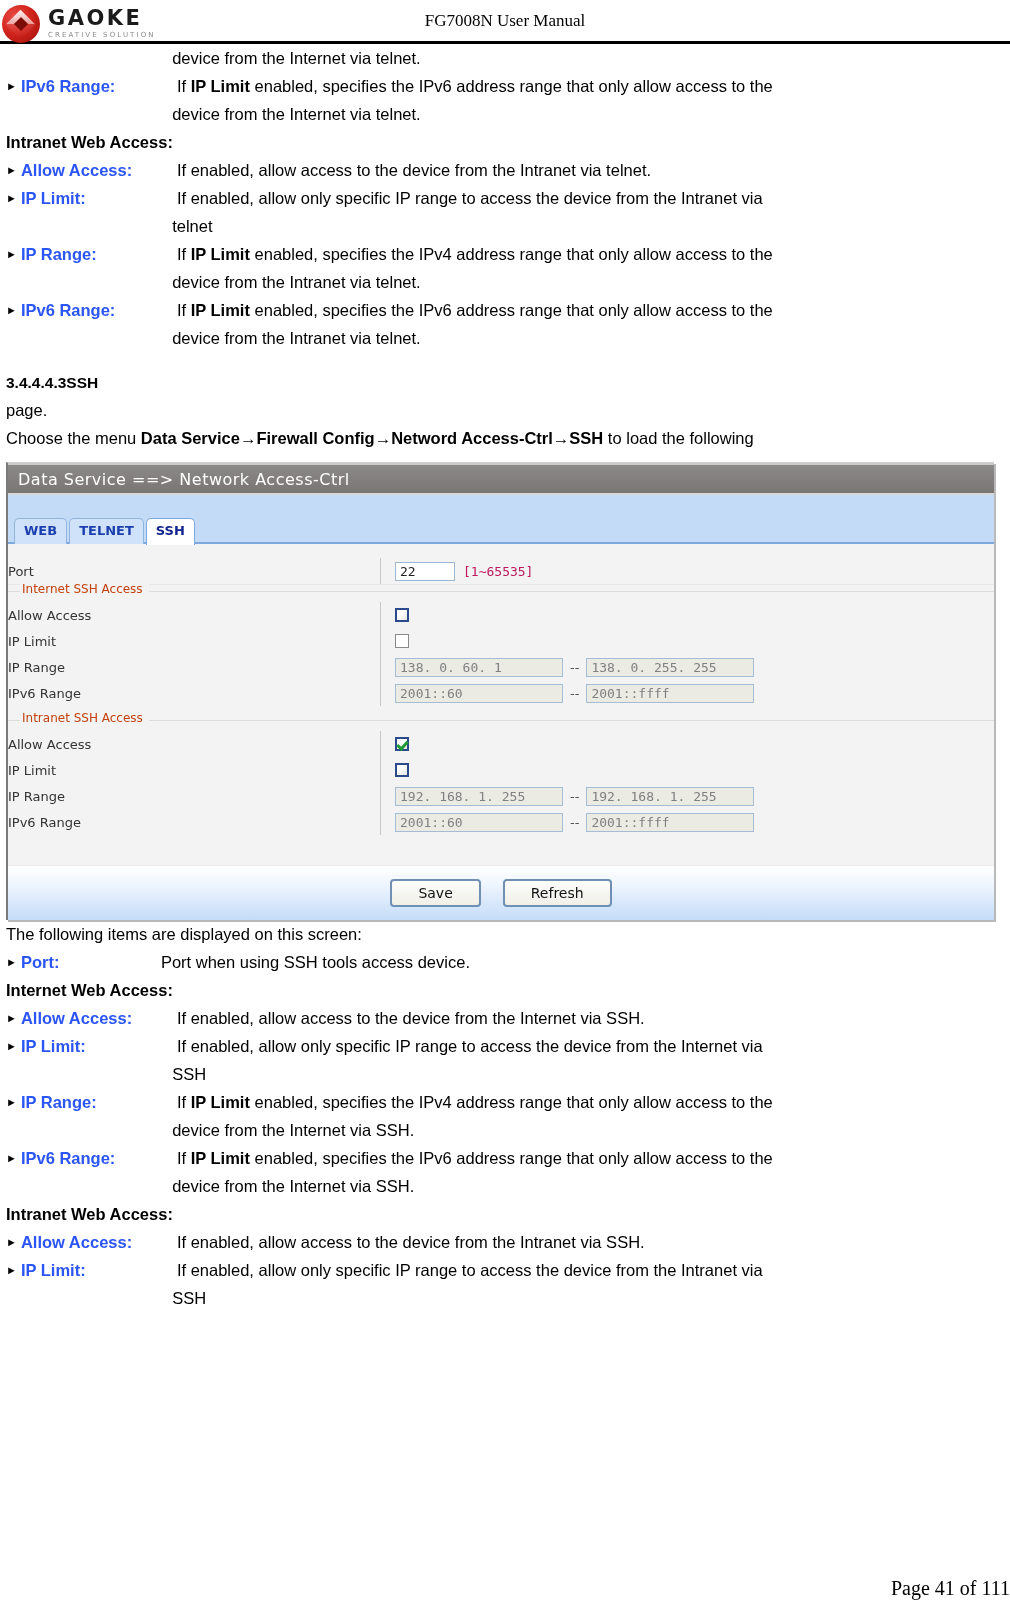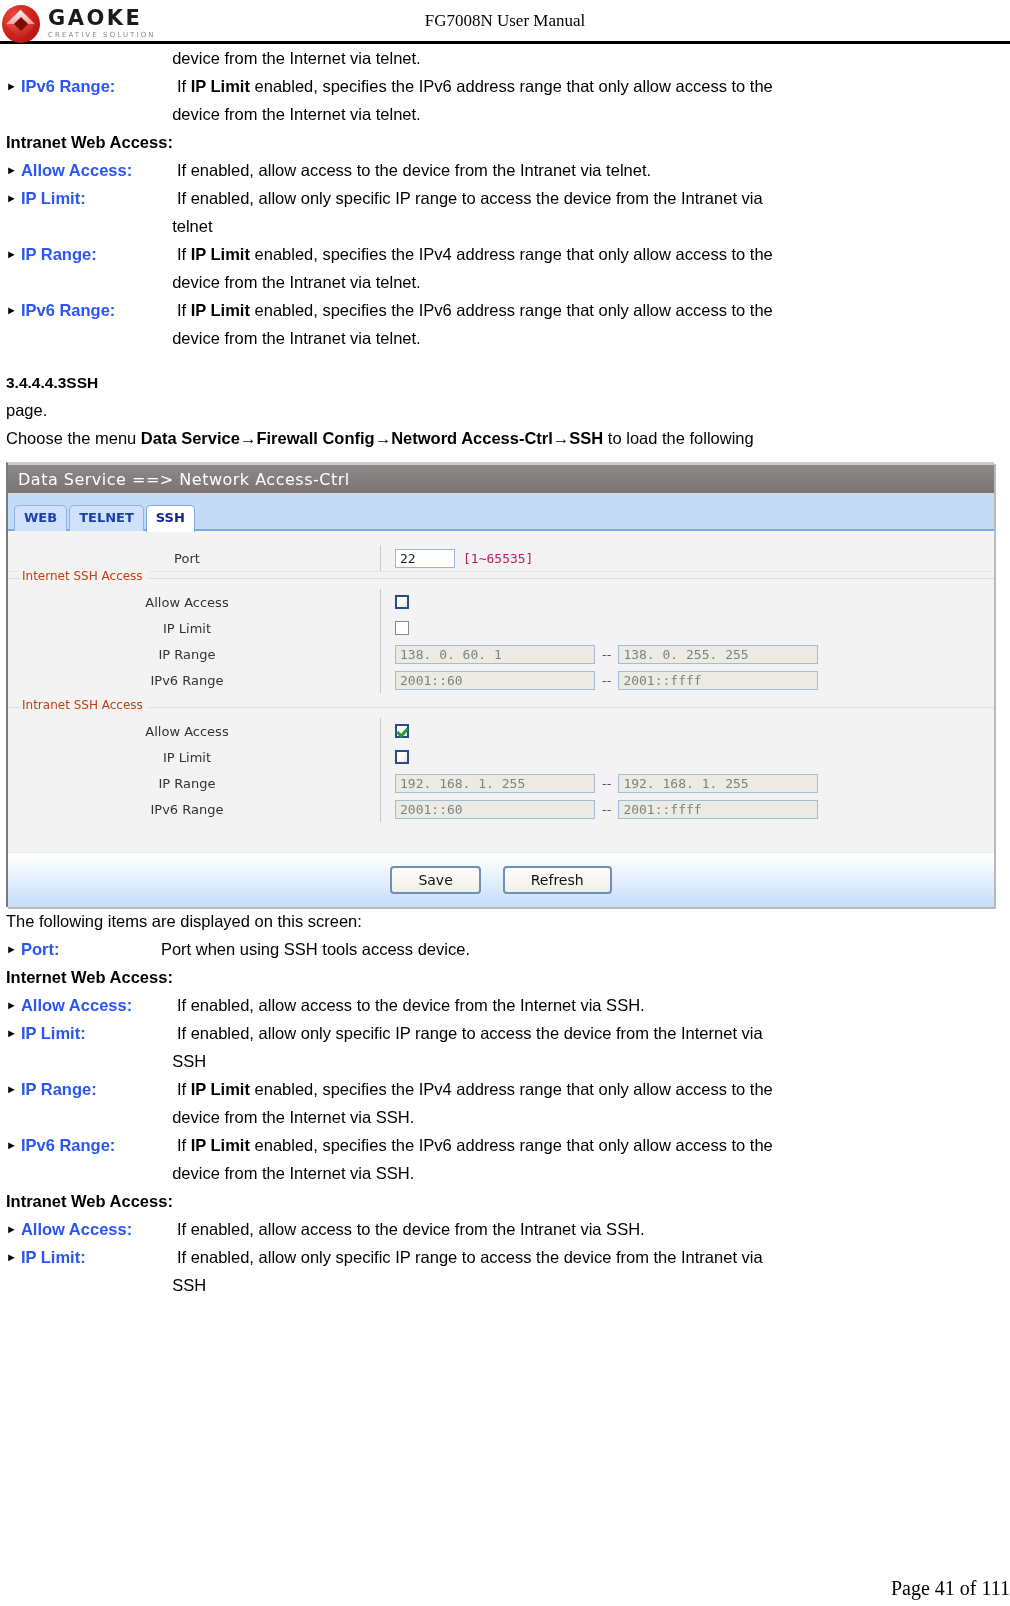--- a/index.html
+++ b/index.html
@@ -162,21 +162,21 @@
     padding-left: 10px;
     box-sizing: border-box;
   }
   .ui-titlebar .t {
     font-family: "DejaVu Sans", sans-serif;
     font-size: 16px;
     color: #ffffff;
     letter-spacing: 0.5px;
   }
   .ui-tabbar {
-    height: 36px;
+    height: 49px;
     background: #c3dbf7;
     border-bottom: 2px solid #7fa9dd;
     position: relative;
     display: flex;
     align-items: flex-end;
     padding-left: 6px;
     box-sizing: border-box;
   }
   .tab {
     font-family: "DejaVu Sans", sans-serif;
@@ -207,21 +207,21 @@
   }
   .row {
     display: flex;
     align-items: center;
     height: 26px;
     border-bottom: 1px solid #e6e6e6;
   }
   .row.noline { border-bottom: none; }
   .lbl {
     width: 372px;
-    text-align: center;
+    text-align: left;
     padding-right: 14px;
     font-family: "DejaVu Sans", sans-serif;
     font-size: 13px;
     color: #333;
     box-sizing: border-box;
   }
   .sep {
     width: 1px;
     align-self: stretch;
     background: #c8c8c8;
@@ -237,21 +237,21 @@
     line-height: 19px;
     padding: 0 4px;
     box-sizing: border-box;
   }
   .fld.port {
     width: 60px;
     background: #ffffff;
     border: 1px solid #9bb7d4;
     color: #222;
   }
-  .fld.ip { width: 200px; }
+  .fld.ip { width: 168px; }
   .range-note {
     font-family: "DejaVu Sans Mono", monospace;
     font-size: 13px;
     color: #be185d;
     margin-left: 8px;
   }
   .dash {
     font-family: "DejaVu Sans", sans-serif;
     font-size: 13px;
     color: #555;

